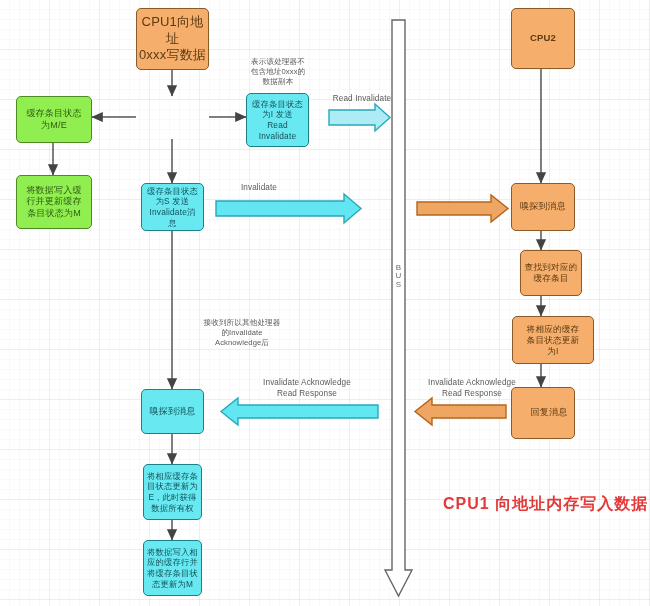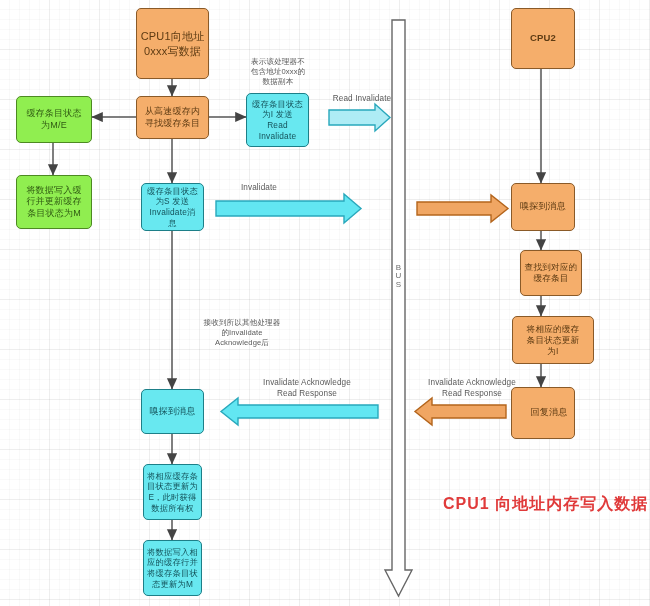--- a/index.html
+++ b/index.html
@@ -113,25 +113,23 @@
 
     <path d="M216,201 L344,201 L344,194 L361,208.5 L344,223 L344,216 L216,216 Z" fill="#62E6F2" stroke="#29A8BC" stroke-width="1.4"></path>
 
     <path d="M417,202 L491,202 L491,195 L508,208.5 L491,222 L491,215 L417,215 Z" fill="#F0A663" stroke="#B4651C" stroke-width="1.4"></path>
 
     <path d="M378,405 L238,405 L238,398 L221,411.5 L238,425 L238,418 L378,418 Z" fill="#62E6F2" stroke="#29A8BC" stroke-width="1.4"></path>
 
     <path d="M506,405 L432,405 L432,398 L415,411.5 L432,425 L432,418 L506,418 Z" fill="#F0A663" stroke="#B4651C" stroke-width="1.4"></path>
   </svg>
 
-  <div class="node n-orange" style="left:136px;top:8px;width:73px;height:71px;font-size:11px;">CPU1向地址
+  <div class="node n-orange" style="left:136px;top:8px;width:73px;height:62px;font-size:13px;">CPU1向地址
 0xxx写数据</div>
 
-  <div class="node n-orange" style="left:136px;top:96px;width:73px;height:43px;font-size:9px;">从高速缓存内
-寻找缓存条目</div>
 
   <div class="node n-green" style="left:16px;top:96px;width:76px;height:47px;font-size:9px;">缓存条目状态
 为M/E</div>
 
   <div class="node n-green" style="left:16px;top:175px;width:76px;height:54px;font-size:9px;">将数据写入缓
 行并更新缓存
 条目状态为M</div>
 
   <div class="node n-cyan" style="left:246px;top:93px;width:63px;height:54px;font-size:8.3px;">缓存条目状态
 为I  发送

